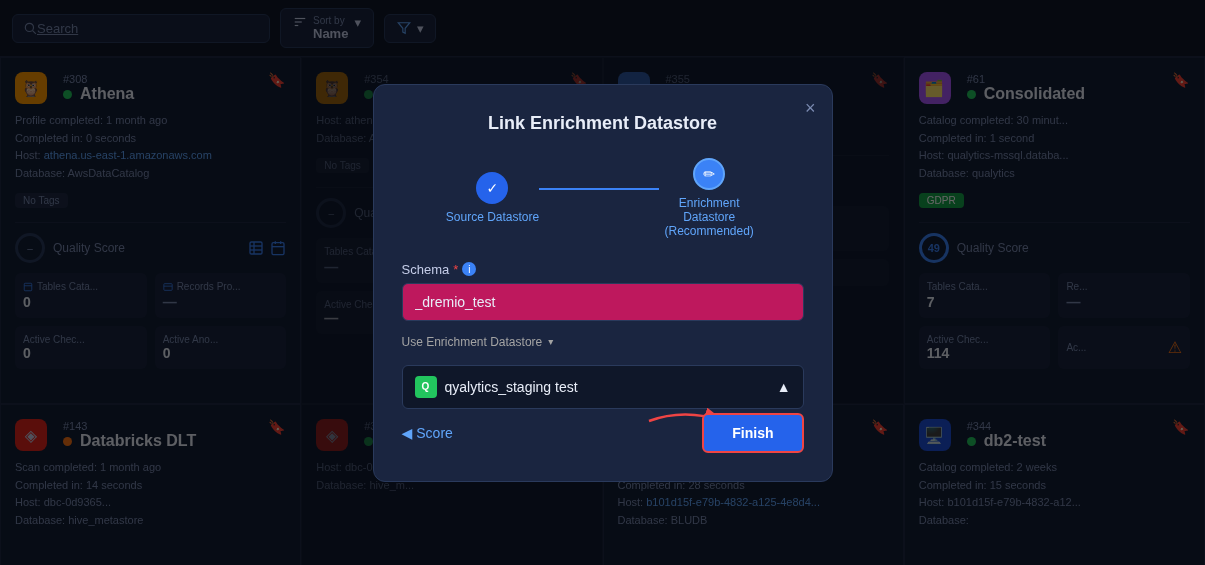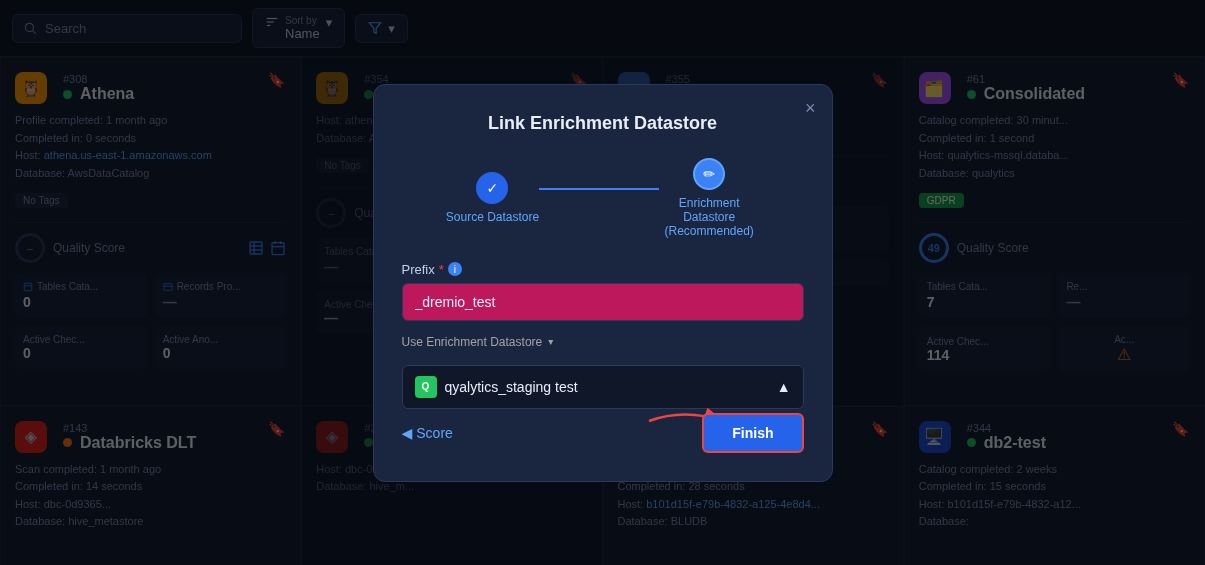--- a/index.html
+++ b/index.html
@@ -22,24 +22,24 @@
       background: #0f1729;
       border-bottom: 1px solid #1e2a45;
     }
     .search-box {
       display: flex;
       align-items: center;
       background: #1a2540;
       border: 1px solid #2a3a5c;
       border-radius: 6px;
       padding: 6px 10px;
-      width: 230px;
-      gap: 8px;
+      width: 258px;
       color: #7a8ab0;
       font-size: 13px;
+      text-decoration: underline;
     }
     .search-icon-svg { width: 14px; height: 14px; fill: #7a8ab0; }
     .sort-btn, .filter-btn {
       display: flex;
       align-items: flex-start;
       gap: 6px;
       background: #1a2540;
       border: 1px solid #2a3a5c;
       border-radius: 6px;
       padding: 6px 12px;
@@ -391,21 +391,21 @@
     <span style="color:#7a8ab0;font-size:13px;">Search</span>
   </div>
   <div class="sort-btn">
     <svg width="14" height="14" viewBox="0 0 24 24" fill="none" stroke="#c5cde8" stroke-width="2">
       <line x1="3" y1="6" x2="21" y2="6"></line>
         <line x1="3" y1="12" x2="15" y2="12"></line>
         <line x1="3" y1="18" x2="9" y2="18"></line>
     </svg>
     <div>
       <div class="label-small">Sort by</div>
-      <div style="font-size:13px;font-weight:400;">Name</div>
+      <div style="font-size:13px;font-weight:700;">Name</div>
     </div>
     <span>▾</span>
   </div>
   <div class="filter-btn">
     <svg width="14" height="14" viewBox="0 0 24 24" fill="none" stroke="#60a5fa" stroke-width="2">
       <polygon points="22 3 2 3 10 12.46 10 19 14 21 14 12.46 22 3"></polygon>
     </svg>
     <span>▾</span>
   </div>
 </div>
@@ -600,21 +600,21 @@
       <div class="stat-item">
           <div class="stat-label">Re...</div>
           <div class="stat-value dash">—</div>
         </div>
       <div class="check-item">
           <div>
             <div class="check-label">Active Chec...</div>
             <div class="check-value">114</div>
           </div>
         </div>
-      <div class="check-item" style="justify-content:flex-end;flex-direction:column;">
+      <div class="check-item" style="justify-content:space-between;">
           <div>
             <div class="check-label">Ac...</div>
           </div>
           <span class="warn-icon">⚠</span>
         </div>
     </div>
   </div>
 
   <div class="card">
     <div class="card-header">
@@ -712,21 +712,21 @@
       </div>
       <div class="step-line"></div>
       <div class="step">
         <div class="step-circle active">✏</div>
         <div class="step-label" style="max-width:100px;text-align:center;">Enrichment Datastore<br>(Recommended)</div>
       </div>
     </div>
 
     
     <div class="form-label">
-      <span>Prefix</span>
+      <span>Schema</span>
       <span class="required">*</span>
       <span class="info-icon">i</span>
     </div>
     <input class="form-input" type="text" value="_dremio_test" style="">
 
     
     <div class="use-enrichment-toggle">
       <span>Use Enrichment Datastore</span>
       <span class="chevron-down">▾</span>
     </div>

